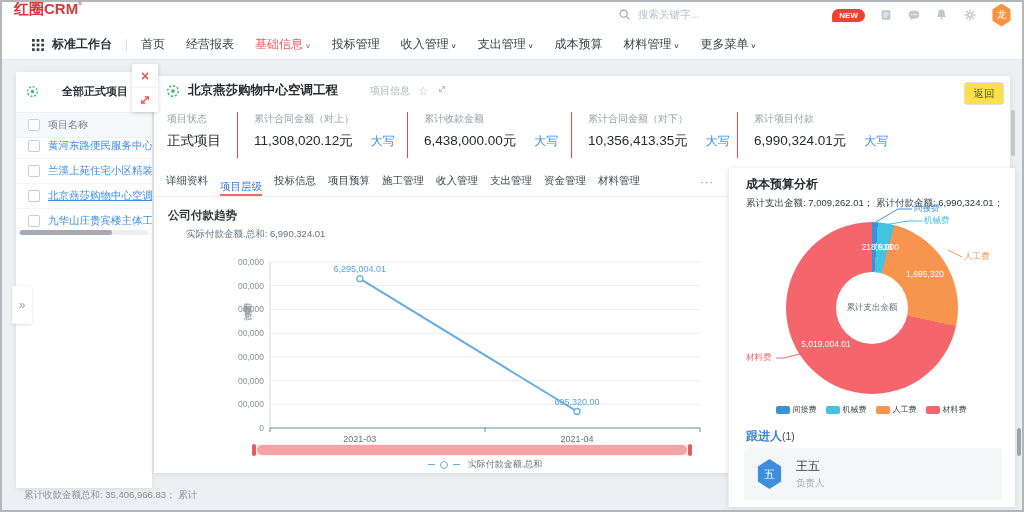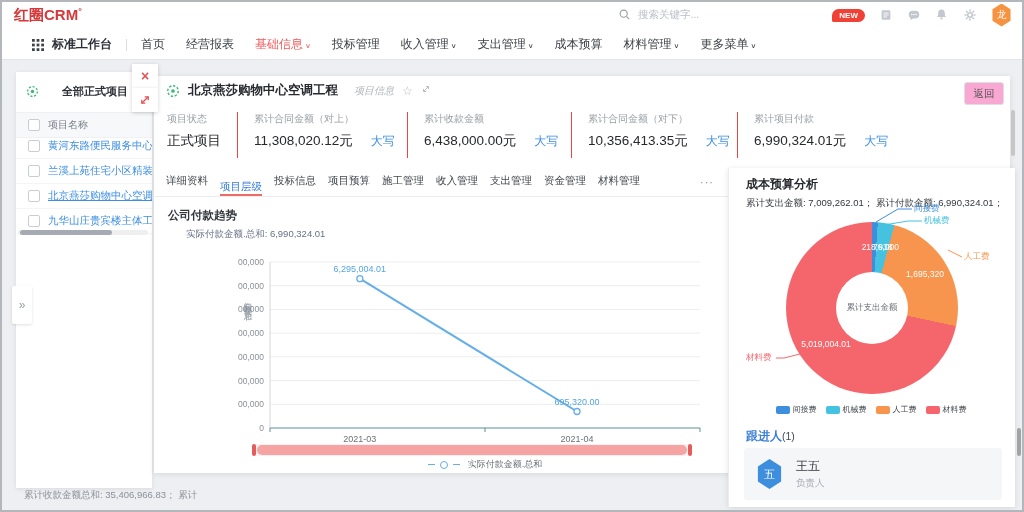--- a/index.html
+++ b/index.html
@@ -3,21 +3,21 @@
 <meta charset="utf-8">
 <style>
   html,body{margin:0;padding:0;background:#d8dadd;}
   #stage{position:relative;width:1024px;height:512px;overflow:hidden;background:#edeff2;
          font-family:"Liberation Sans","DejaVu Sans",sans-serif;-webkit-font-smoothing:antialiased;}
   .abs{position:absolute;}
   #frame{position:absolute;inset:0;border:2px solid #b3b6ba;pointer-events:none;z-index:60;}
 
   
   #topbar{position:absolute;left:0;top:0;width:1024px;height:30px;background:#fff;
-          border-bottom:1px solid #ececec;z-index:3;display:flex;align-items:center;}
+          border-bottom:1px solid #ececec;z-index:3;display:flex;align-items:flex-start;}
   #logo{margin-left:14px;font-weight:bold;font-size:15px;color:var(--brand-red,#d5393b);letter-spacing:0;}
   #logo .deg{font-size:9px;vertical-align:top;font-weight:bold;}
   #searchbox{position:absolute;left:618px;top:5px;width:210px;height:20px;display:flex;align-items:center;gap:6px;}
   #searchbox .ph{color:#b9bfc7;font-size:10.5px;}
   #topbar-right{position:absolute;right:12px;top:0;height:30px;display:flex;align-items:center;gap:14px;}
   .new-badge{background:#ef4136;color:#fff;font-size:8px;font-weight:bold;padding:2px 7px;border-radius:8px 8px 8px 2px;}
   .tb-icon{width:14px;height:14px;display:inline-flex;}
   .hex{clip-path:polygon(50% 0,93% 25%,93% 75%,50% 100%,7% 75%,7% 25%);display:flex;align-items:center;justify-content:center;color:#fff;}
   #avatar{width:21px;height:23px;background:#f79240;font-size:10px;}
 
@@ -58,23 +58,23 @@
   #btn-expand{left:132px;top:88px;}
   #left-toggle{left:12px;top:286px;width:20px;height:38px;background:#fff;border-radius:2px;z-index:2;
                box-shadow:0 1px 3px rgba(0,0,0,.12);display:flex;align-items:center;justify-content:center;
                color:#9aa0a6;font-size:12px;cursor:pointer;}
 
   
   #main-panel{left:154px;top:76px;width:856px;height:397px;background:#fff;z-index:4;
               box-shadow:0 1px 6px rgba(0,0,0,.10);}
   #detail-head{left:166px;top:82px;z-index:5;display:flex;align-items:center;gap:8px;}
   #detail-title{font-size:12.5px;font-weight:bold;color:#27292e;}
-  #detail-sub{font-size:10px;color:#b0b5bc;margin-left:8px;font-style:italic;}
+  #detail-sub{font-size:10px;color:#b0b5bc;margin-left:24px;}
   #star{color:#b9bec6;font-size:12px;line-height:12px;}
-  #back-btn{left:964px;top:82px;width:38px;height:21px;border:1px solid #dcdfe4;border-radius:3px;background:#f9a8d4;
+  #back-btn{left:964px;top:82px;width:38px;height:21px;border:1px solid #dcdfe4;border-radius:3px;background:#fde047;
             z-index:5;display:flex;align-items:center;justify-content:center;font-size:10.5px;color:#555;cursor:pointer;}
   #stats-row{left:167px;top:112px;height:46px;z-index:5;display:flex;}
   .stat{box-sizing:border-box;}
   .stat.bl{border-left:1px solid #ef4444;padding-left:16px;}
   .stat-label{font-size:10px;color:#9aa0a6;margin-bottom:6px;white-space:nowrap;}
   .stat-vrow{display:flex;align-items:baseline;white-space:nowrap;}
   .stat-value{font-size:13.5px;color:#27292e;font-weight:500;}
   .daxie{font-size:12px;color:var(--link-blue,#3e8ee4);margin-left:18px;cursor:pointer;}
   #tabs-row{left:154px;top:168px;width:574px;height:29px;z-index:5;display:flex;align-items:flex-end;gap:12px;
             padding-left:12px;box-sizing:border-box;border-bottom:1px solid #eaecef;}

